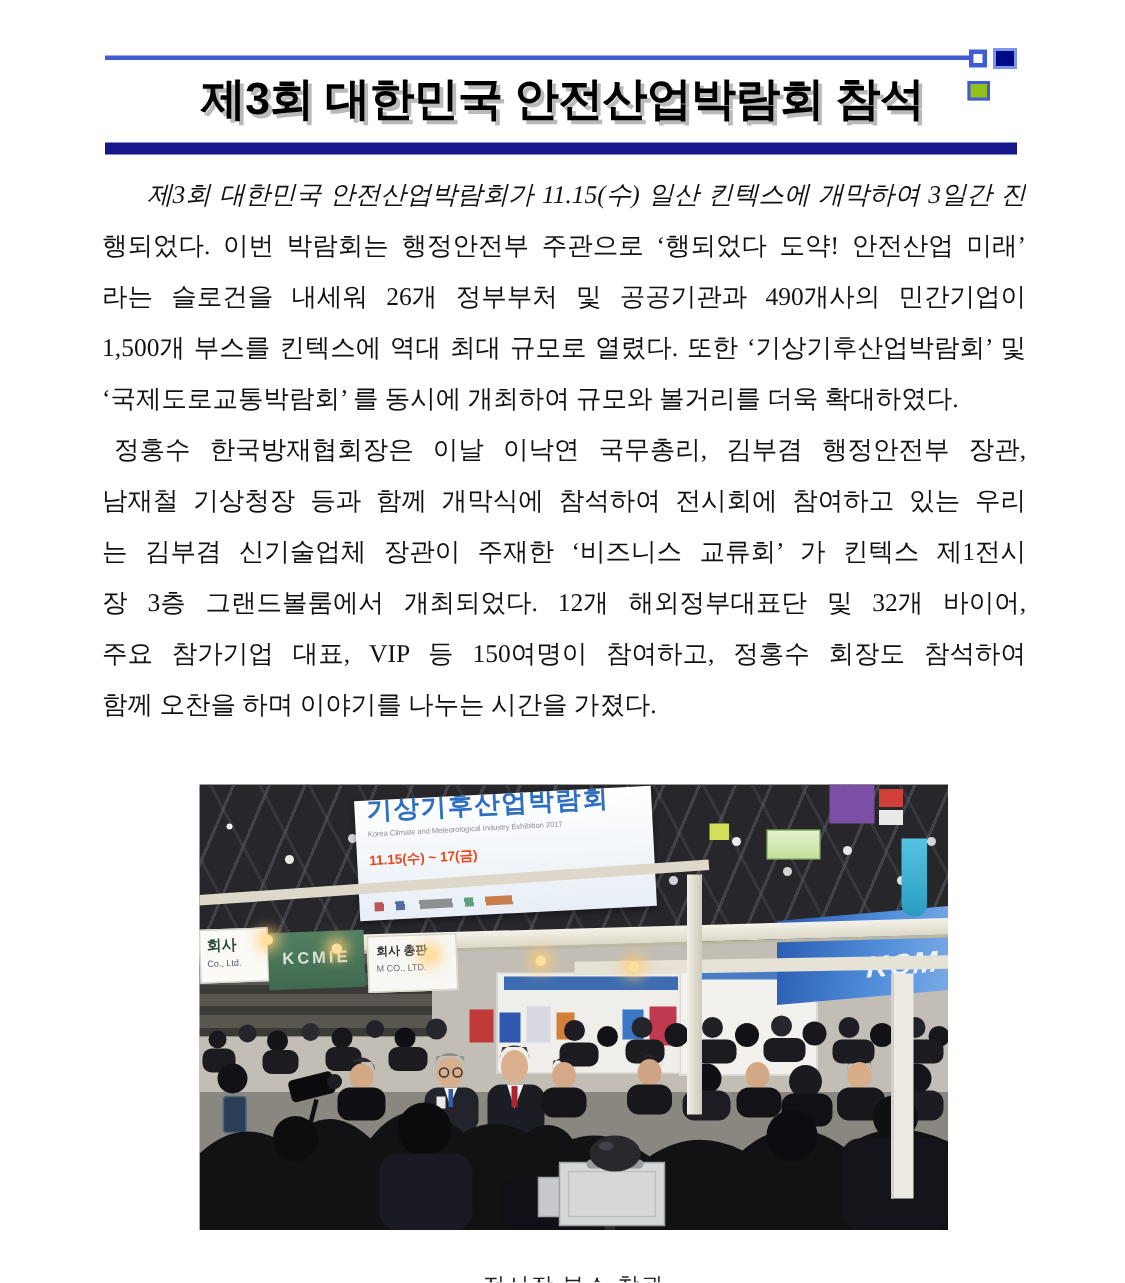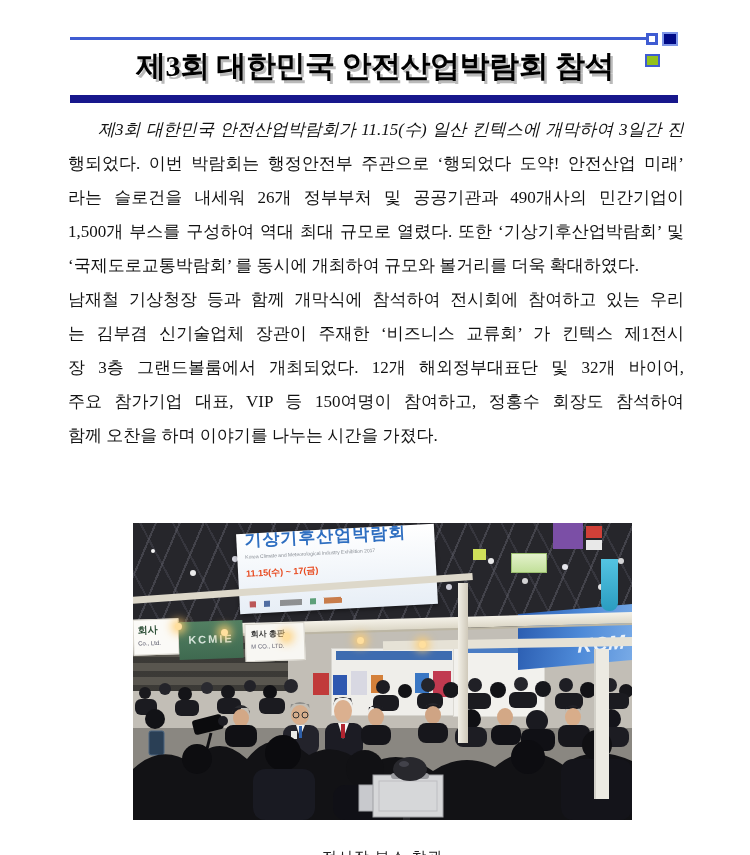--- a/index.html
+++ b/index.html
@@ -8,21 +8,21 @@
           font-family:"Liberation Serif","DejaVu Serif",serif; }
 
   
   .thin-line  { position:absolute; left:70px;  top:37px; width:579px; height:3px; background:#3f5cd2; }
   .thick-line { position:absolute; left:70px;  top:95px; width:608px; height:8px; background:#17178c; }
   .sq { position:absolute; }
   .sq-white { left:646px; top:33px; width:12px; height:12px; border:3px solid #3f5cd2; background:#fff; }
   .sq-navy  { left:662px; top:32px; width:16px; height:14px; border:2px solid #7e96e8; background:#000a86; }
   .sq-green { left:645px; top:54px; width:15px; height:13px; border:2px solid #3f5cd2; background:#93c11c; }
   .doc-title { position:absolute; left:0; right:0; top:46px; text-align:center;
-               font-family:Liberation Serif, serif;
+               font-family:Liberation Sans, sans-serif;
                font-size:30px; font-weight:bold; color:#000; letter-spacing:-0.5px;
                text-shadow:2.5px 2.5px 0 rgba(130,130,130,0.55); }
 
   
   .article { position:absolute; left:68px; top:113px; width:616px; color:#121212; }
   .tline { height:34px; line-height:34px; font-size:17px; overflow:hidden;
            text-align:justify; text-align-last:justify; word-break:keep-all; white-space:normal; }
   .tline.para-end { text-align:left; text-align-last:left; }
   .tline.indent-2 { text-indent:30px;font-style:italic; }
   .tline.indent-1 { text-indent:8px; }
@@ -123,22 +123,23 @@
   <div class="sq sq-white"></div>
   <div class="sq sq-navy"></div>
   <div class="sq sq-green"></div>
   <h1 class="doc-title">제3회 대한민국 안전산업박람회 참석</h1>
   <div class="thick-line"></div>
 
   <div class="article">
     <div class="tline indent-2">제3회 대한민국 안전산업박람회가 11.15(수) 일산 킨텍스에 개막하여 3일간 진</div>
     <div class="tline">행되었다. 이번 박람회는 행정안전부 주관으로 ‘행되었다 도약! 안전산업 미래’</div>
     <div class="tline">라는 슬로건을 내세워 26개 정부부처 및 공공기관과 490개사의 민간기업이 참여하고</div>
-    <div class="tline">1,500개 부스를 구성하여 역대 최대 규모로 열렸다. 또한 ‘기상기후산업박람회’ 및</div>
+    <div class="tline">1,500개 부스를 킨텍스에 역대 최대 규모로 열렸다. 또한 ‘기상기후산업박람회’ 및</div>
     <div class="tline para-end">‘국제도로교통박람회’ 를 동시에 개최하여 규모와 볼거리를 더욱 확대하였다.</div>
+    <div class="tline indent-1">정홍수 한국방재협회장은 이날 이낙연 국무총리, 김부겸 행정안전부 장관,</div>
     <div class="tline">남재철 기상청장 등과 함께 개막식에 참석하여 전시회에 참여하고 있는 우리</div>
     <div class="tline">는 김부겸 신기술업체 장관이 주재한 ‘비즈니스 교류회’ 가 킨텍스 제1전시</div>
     <div class="tline">장 3층 그랜드볼룸에서 개최되었다. 12개 해외정부대표단 및 32개 바이어,</div>
     <div class="tline">주요 참가기업 대표, VIP 등 150여명이 참여하고, 정홍수 회장도 참석하여</div>
     <div class="tline para-end">함께 오찬을 하며 이야기를 나누는 시간을 가졌다.</div>
   </div>
 
   <div class="photo">
     <div class="ph-ceiling">
       <div class="ph-lights"></div>

